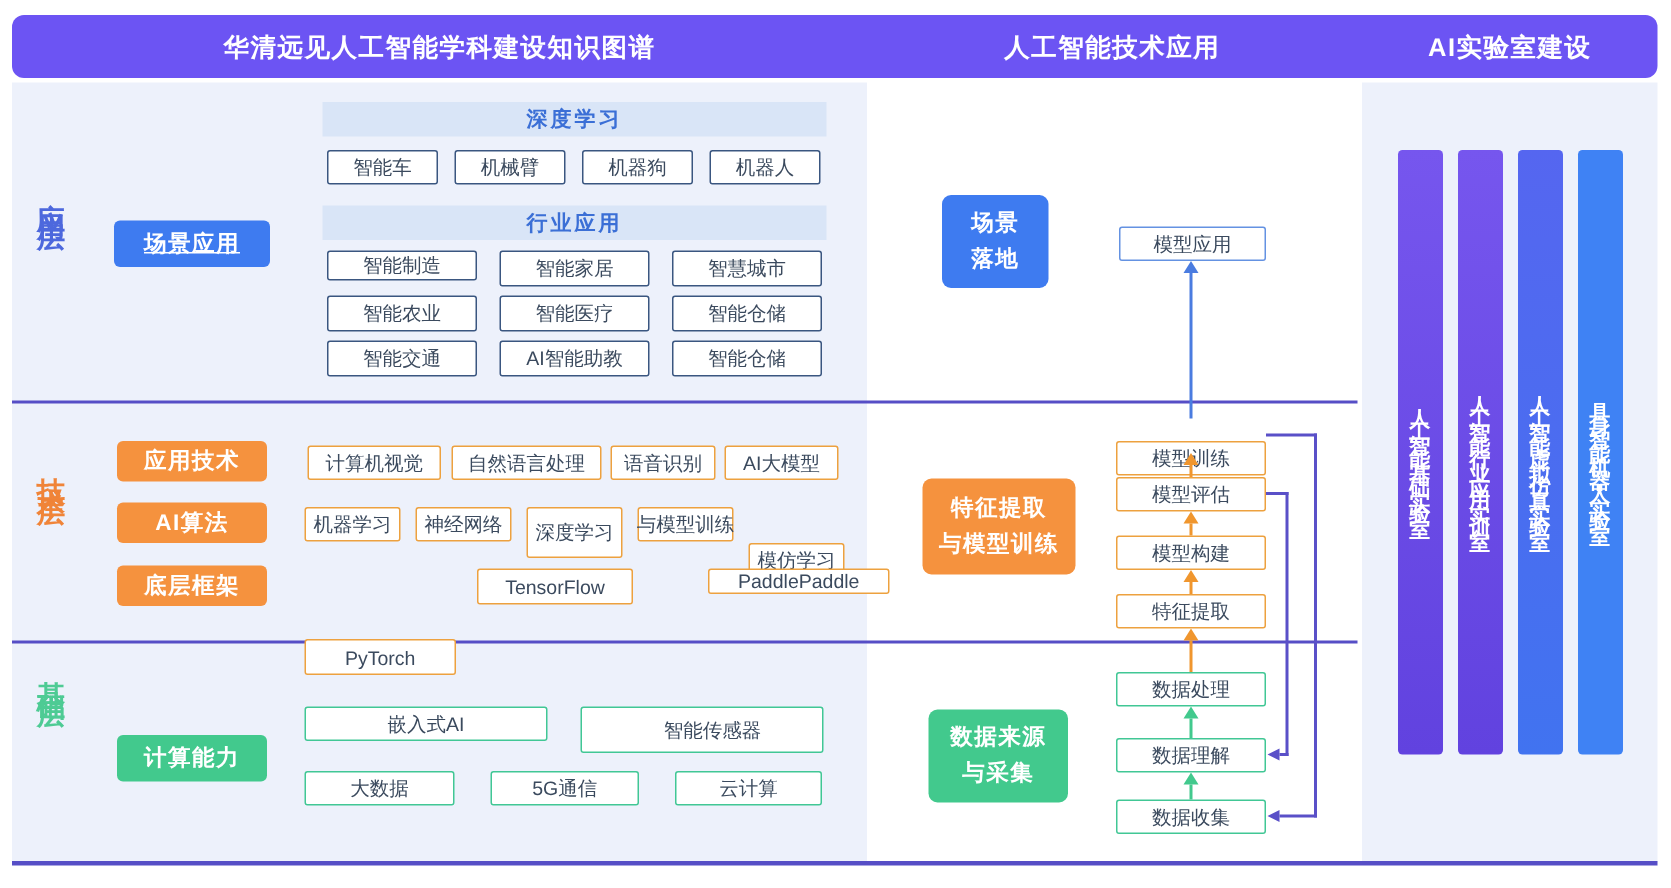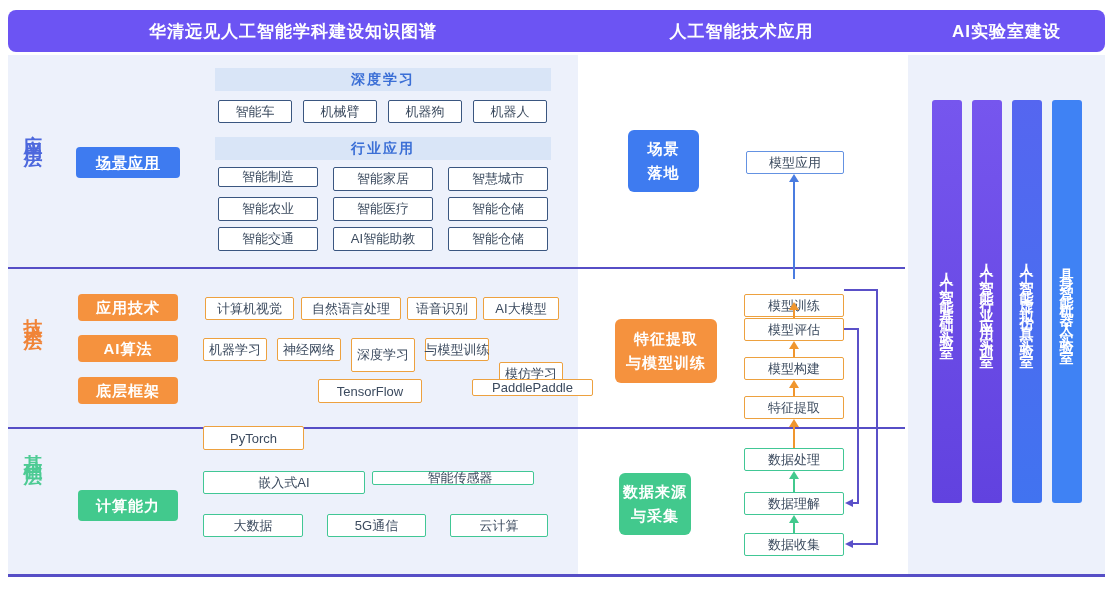--- a/index.html
+++ b/index.html
@@ -119,41 +119,41 @@
   <div class="obox b-orange" style="left:425px; top:338px; width:64px; height:23px;">与模型训练</div>
   <div class="obox b-orange" style="left:499px; top:338px; width:64px; height:23px;margin-top:24px;">模仿学习</div>
 
   <div class="fbox f-orange" style="left:78px; top:377px; width:100px; height:27px;">底层框架</div>
   <div class="obox b-orange" style="left:203px; top:379px; width:101px; height:24px;margin-top:47px;">PyTorch</div>
   <div class="obox b-orange" style="left:318px; top:379px; width:104px; height:24px;">TensorFlow</div>
   <div class="obox b-orange" style="left:436px; top:379px; width:121px; height:17px;margin-left:36px;">PaddlePaddle</div>
 
   <div class="fbox f-green" style="left:78px; top:490px; width:100px; height:31px;">计算能力</div>
   <div class="obox b-green" style="left:203px; top:471px; width:162px; height:23px;">嵌入式AI</div>
-  <div class="obox b-green" style="left:372px; top:471px; width:162px; height:14px;padding-left:14px;">智能传感器</div>
+  <div class="obox b-green" style="left:387px; top:471px; width:162px; height:31px;padding-left:14px;">智能传感器</div>
   <div class="obox b-green" style="left:203px; top:514px; width:100px; height:23px;">大数据</div>
   <div class="obox b-green" style="left:327px; top:514px; width:99px;  height:23px;">5G通信</div>
   <div class="obox b-green" style="left:450px; top:514px; width:98px;  height:23px;">云计算</div>
 
   <div class="fbox f-blue" style="left:628px; top:130px; width:71px; height:62px; border-radius:6px;">
     <div>场景</div>
     <div>落地</div>
   </div>
   <div class="obox b-blue" style="left:746px; top:151px; width:98px; height:23px;">模型应用</div>
 
   <div class="fbox f-orange" style="left:615px; top:319px; width:102px; height:64px; border-radius:6px;">
     <div>特征提取</div>
     <div>与模型训练</div>
   </div>
   <div class="obox b-orange" style="left:744px; top:279px; width:100px; height:23px;margin-top:15px;">模型训练</div>
   <div class="obox b-orange" style="left:744px; top:318px; width:100px; height:23px;">模型评估</div>
   <div class="obox b-orange" style="left:744px; top:357px; width:100px; height:23px;">模型构建</div>
   <div class="obox b-orange" style="left:744px; top:396px; width:100px; height:23px;">特征提取</div>
 
-  <div class="fbox f-green" style="left:619px; top:473px; width:72px; height:62px; border-radius:6px;">
+  <div class="fbox f-green" style="left:619px; top:473px; width:93px; height:62px; border-radius:6px;">
     <div>数据来源</div>
     <div>与采集</div>
   </div>
   <div class="obox b-green" style="left:744px; top:448px; width:100px; height:23px;">数据处理</div>
   <div class="obox b-green" style="left:744px; top:492px; width:100px; height:23px;">数据理解</div>
   <div class="obox b-green" style="left:744px; top:533px; width:100px; height:23px;">数据收集</div>
 
   <div class="arrow-up c-blue" style="left:789px; top:174px; background:none;"></div>
   <div class="vline c-blue" style="left:793px; top:182px; height:97px;"></div>
 

